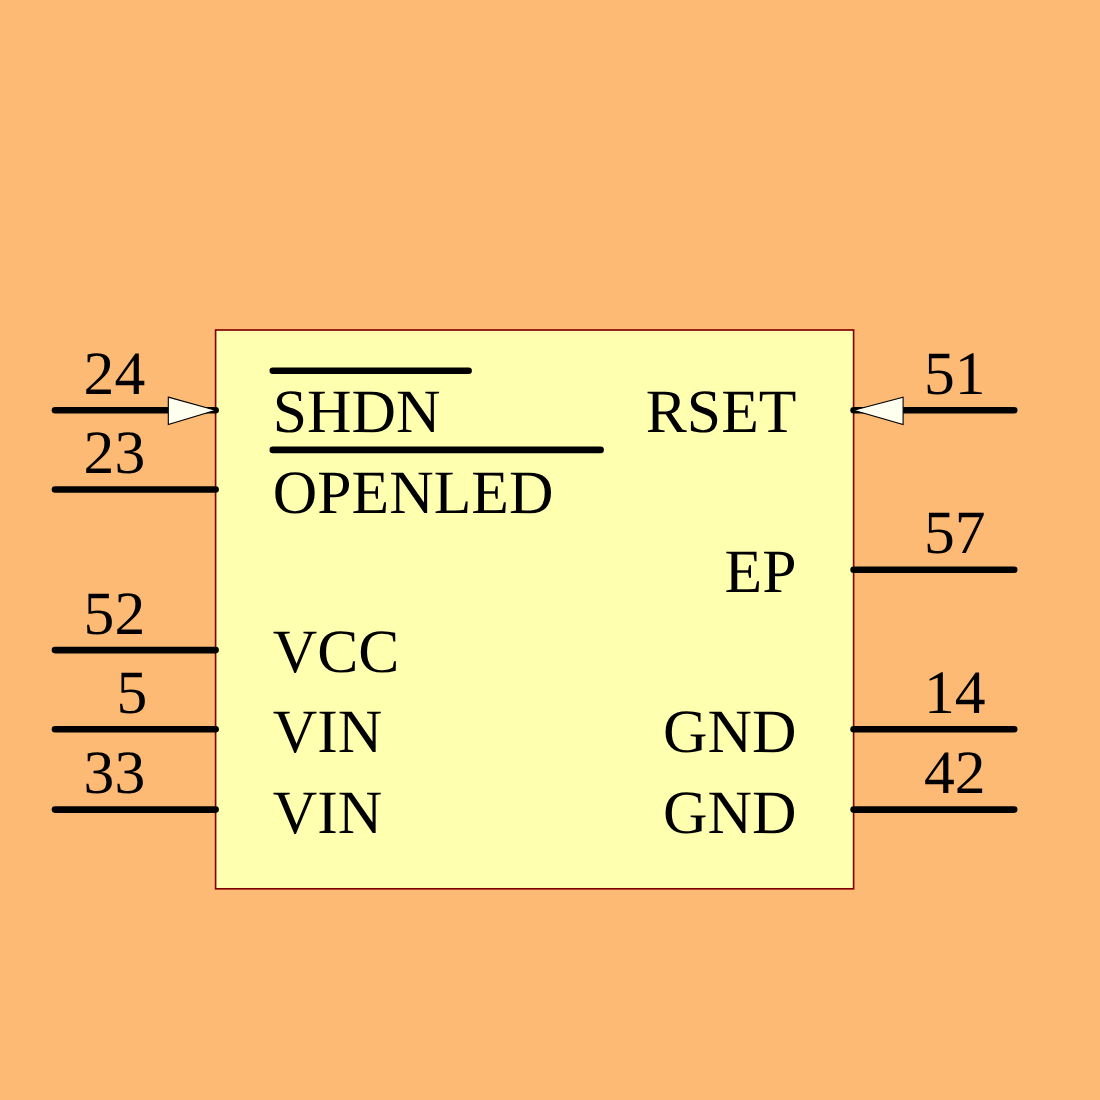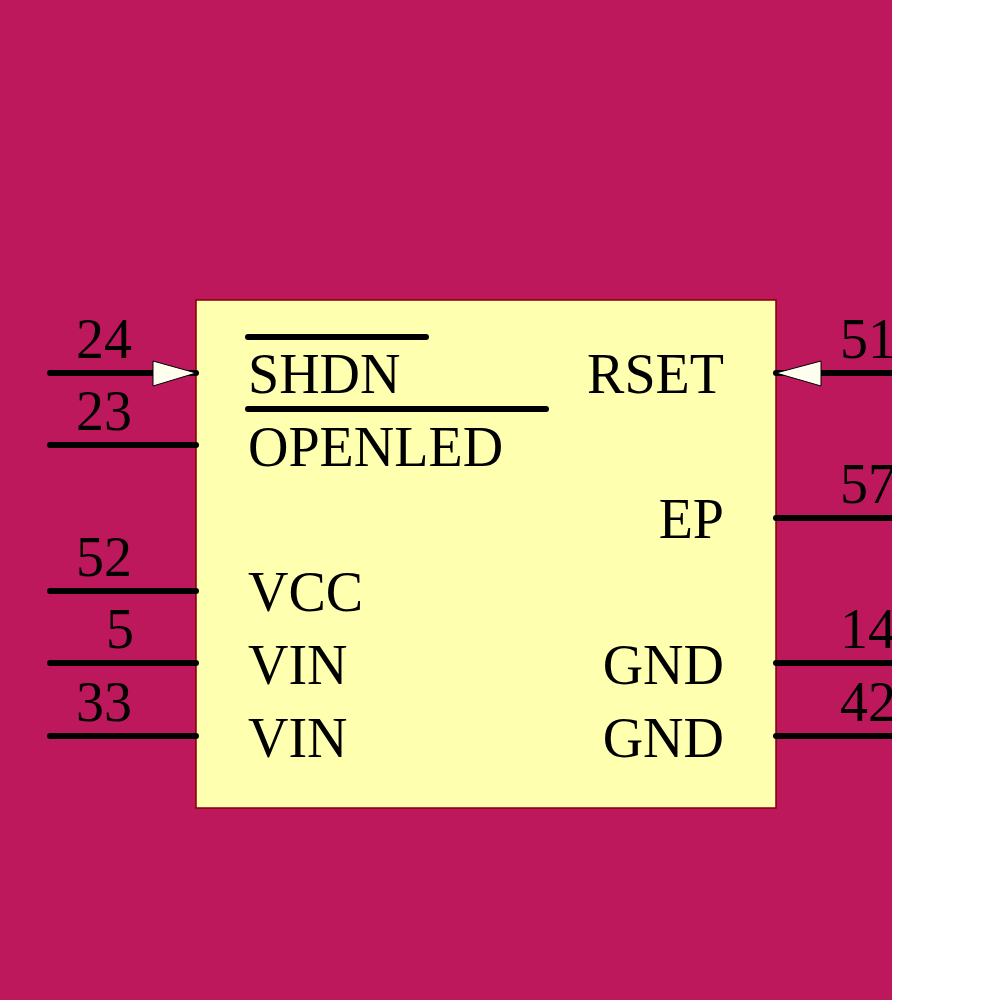--- a/index.html
+++ b/index.html
@@ -1,16 +1,16 @@
 <!DOCTYPE html>
 <html><head>
   <meta charset="utf-8">
   <style>
     html, body { margin: 0; padding: 0; background: #ffffff; }
-    #canvas { position: relative; width: 892px; height: 1000px; background: #be185d; overflow: hidden; }
+    #canvas { position: relative; width: 1000px; height: 1000px; background: #fdba74; overflow: hidden; }
     svg { position: absolute; left: 0; top: 0; }
     .lbl { font-family: "Liberation Serif", serif; font-size: 56px; fill: #000000; }
     .num { font-family: "Liberation Serif", serif; font-size: 56px; fill: #000000; }
   </style>
 </head>
 <body>
 
 <div id="canvas">
   <svg width="1000" height="1000" viewBox="0 0 1000 1000">
 

